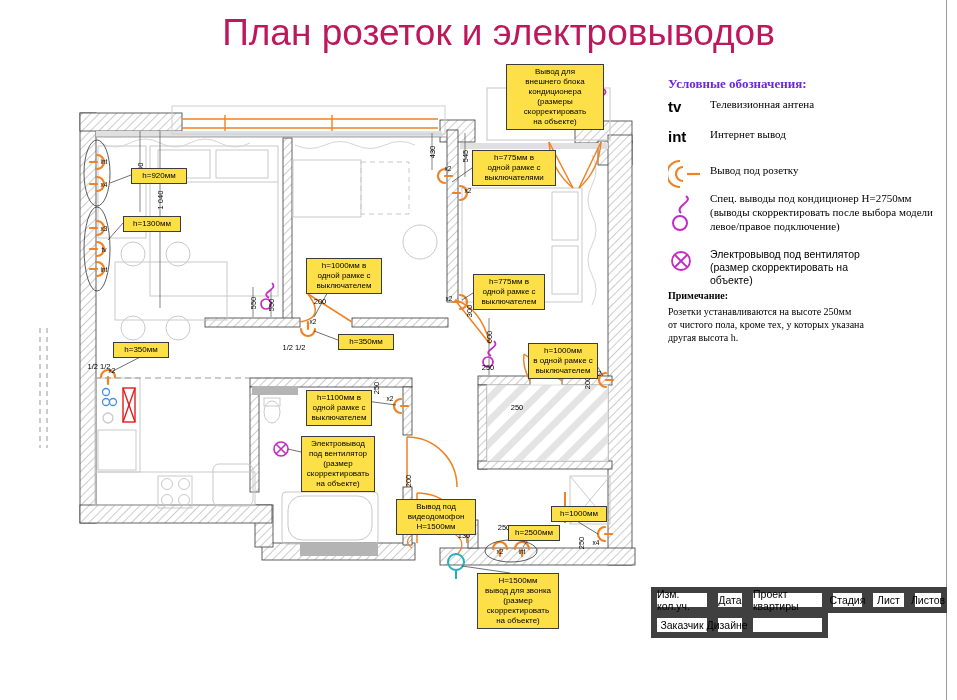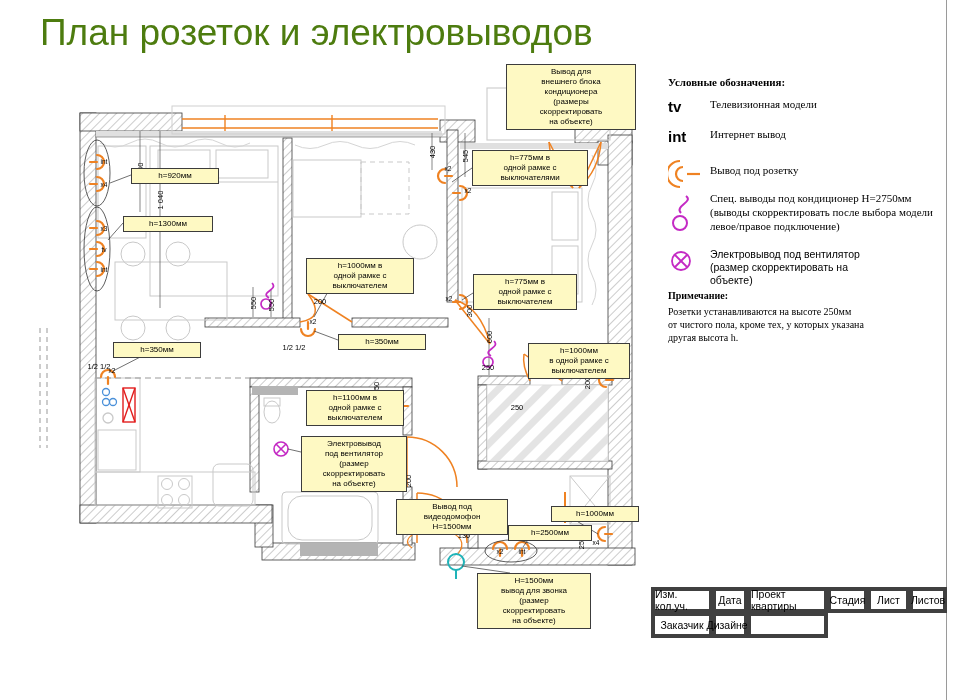--- a/index.html
+++ b/index.html
@@ -1,45 +1,45 @@
 <!DOCTYPE html>
 <html><head>
 <meta charset="utf-8">
 <style>
   html,body{margin:0;padding:0;background:#fff;}
   .sheet{position:relative;width:957px;height:700px;background:#fff;overflow:hidden;
          font-family:"Liberation Sans",sans-serif;}
   .frame-r{position:absolute;left:946px;top:0;width:1px;height:700px;background:#9a9a9a;}
-  .title{position:absolute;left:40px;top:12px;width:917px;text-align:left;
-         font-size:37px;color:#4d7c0f;}
+  .title{position:absolute;left:40px;top:12px;width:917px;text-align:center;
+         font-size:37px;color:#be185d;}
   .plan-svg{position:absolute;left:0;top:0;z-index:1;}
-  .co{position:absolute;background:#fef9c3;border:1px solid #3c3c3c;font-size:8px;line-height:1.25;
-      text-align:center;padding:2px 18px;white-space:pre-line;z-index:6;color:#000;}
+  .co{position:absolute;background:#fde047;border:1px solid #3c3c3c;font-size:8px;line-height:1.25;
+      text-align:center;padding:2px 2px;white-space:pre-line;z-index:6;color:#000;}
   .co.red{border:2px solid #e21f1f;color:#e21f1f;font-size:8.5px;}
   .dim{position:absolute;font-size:7.5px;color:#000;white-space:nowrap;z-index:4;
        transform:translate(-50%,-50%);}
   .dim.v{transform:translate(-50%,-50%) rotate(-90deg);}
   .slab{position:absolute;font-size:6.5px;color:#000;white-space:nowrap;z-index:5;
         transform:translate(-50%,-50%);}
   
   .legend{position:absolute;left:668px;top:76px;width:272px;z-index:3;}
   .leg-row{position:absolute;left:0;display:flex;align-items:flex-start;}
   .leg-sym{width:42px;flex:0 0 42px;}
-  .leg-head{font-family:"Liberation Serif",serif;font-weight:bold;font-size:11px;color:#000000;}
+  .leg-head{font-family:"Liberation Serif",serif;font-weight:bold;font-size:13px;color:#6d28d9;}
   .leg-label{font-family:"Liberation Serif",serif;font-size:11px;color:#000;
              white-space:pre-line;line-height:1.25;}
   .leg-label.sans{font-family:"Liberation Sans",sans-serif;font-size:10.5px;}
   .leg-abbrev{font-weight:bold;font-size:15px;color:#000;font-family:"Liberation Sans",sans-serif;}
   .note-head{font-family:"Liberation Serif",serif;font-weight:bold;font-size:10px;}
   .note-text{font-family:"Liberation Serif",serif;font-size:10px;white-space:pre-line;line-height:1.3;}
   
   .tb{position:absolute;left:652px;top:588px;display:grid;z-index:3;
       grid-template-columns:61px 35px 80px 40px 42px 37px;
       grid-template-rows:25px 25px 25px 30px;}
-  .tbc{border:4px solid #404040;margin:-1px 0 0 -1px;display:flex;align-items:center;
+  .tbc{border:6px solid #404040;margin:-1px 0 0 -1px;display:flex;align-items:center;
        justify-content:center;font-size:10.5px;color:#000;background:#fff;}
   .tbc.logo{grid-column:2/7;grid-row:2/5;padding:0;overflow:hidden;}
 </style>
 </head>
 <body>
 
 <div class="sheet">
 
   <div class="frame-r"></div>
   <div class="title">План розеток и электровыводов</div>
@@ -372,21 +372,21 @@
   <div class="slab" style="left:500px;top:551px">x2</div>
   <div class="slab" style="left:522px;top:551px">int</div>
   <div class="slab" style="left:596px;top:542px">x4</div>
 
   <div class="legend">
     <div class="leg-row" style="top:0">
       <span class="leg-head">Условные обозначения:</span>
     </div>
     <div class="leg-row" style="top:22px">
       <span class="leg-sym leg-abbrev">tv</span>
-      <span class="leg-label">Телевизионная модели</span>
+      <span class="leg-label">Телевизионная антена</span>
     </div>
     <div class="leg-row" style="top:52px">
       <span class="leg-sym leg-abbrev">int</span>
       <span class="leg-label">Интернет вывод</span>
     </div>
     <div class="leg-row" style="top:82px">
       <span class="leg-sym">
         <svg width="36" height="32" viewBox="0 0 36 32" fill="none" stroke="#ef8222" stroke-width="2.2">
           <path d="M12,3 A12,12 0 0 0 12,29"></path>
             <path d="M15,9 A7,7 0 0 0 15,23"></path>

